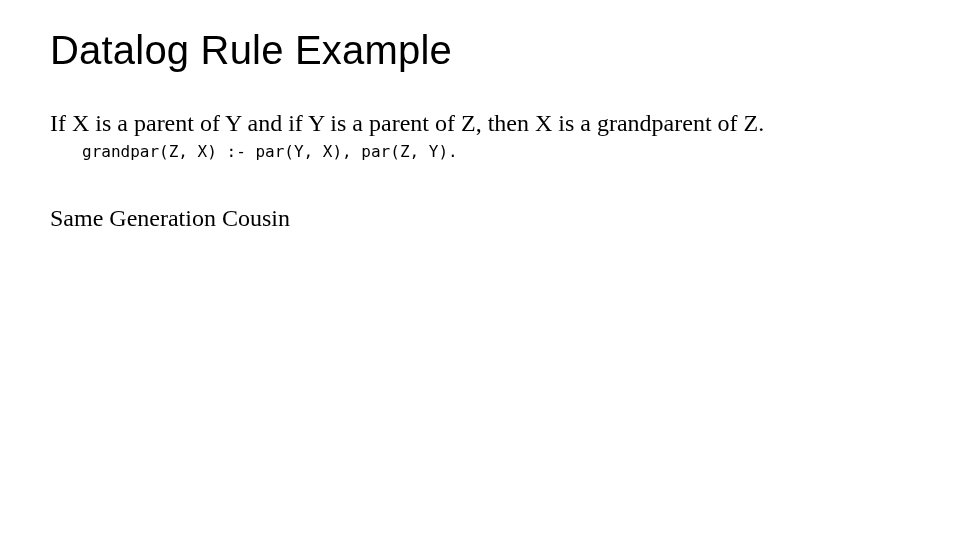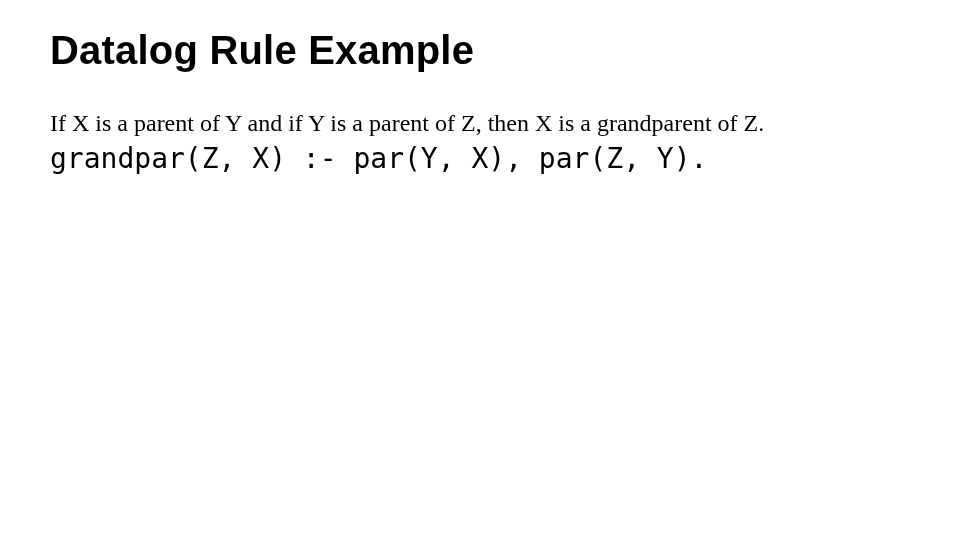--- a/index.html
+++ b/index.html
@@ -12,47 +12,49 @@
     font-family: Arial, Helvetica, sans-serif;
   }
   .slide {
     box-sizing: border-box;
     width: 960px;
     height: 540px;
     padding: 28px 50px 0 50px;
   }
   .title {
     font-size: 40px;
-    font-weight: 700;
+    font-weight: 400;
     margin: 0 0 36px 0;
     letter-spacing: 0.2px;
   }
   .body {
     font-family: "Times New Roman", Times, serif;
     font-size: 24px;
     line-height: 1.22;
   }
   .para {
     margin: 12px 0 4px 0;
   }
   .code {
     font-family: Consolas, "Lucida Console", Monaco, monospace;
-    font-size: 28px;
+    font-size: 16px;
     white-space: pre;
+    margin-left: 32px;
   }
   .gap {
     height: 30px;
   }
 </style>
 </head>
 <body>
 
 <div class="slide">
   <h1 class="title">Datalog Rule Example</h1>
 
   <div class="body">
     <p class="para">If X is a parent of Y and if Y is a parent of Z, then X is a grandparent of Z.</p>
     <div class="code">grandpar(Z, X) :- par(Y, X), par(Z, Y).</div>
 
     <div class="gap"></div>
 
+    <p class="para">Same Generation Cousin</p>
   </div>
 </div>
 
 </body></html>

